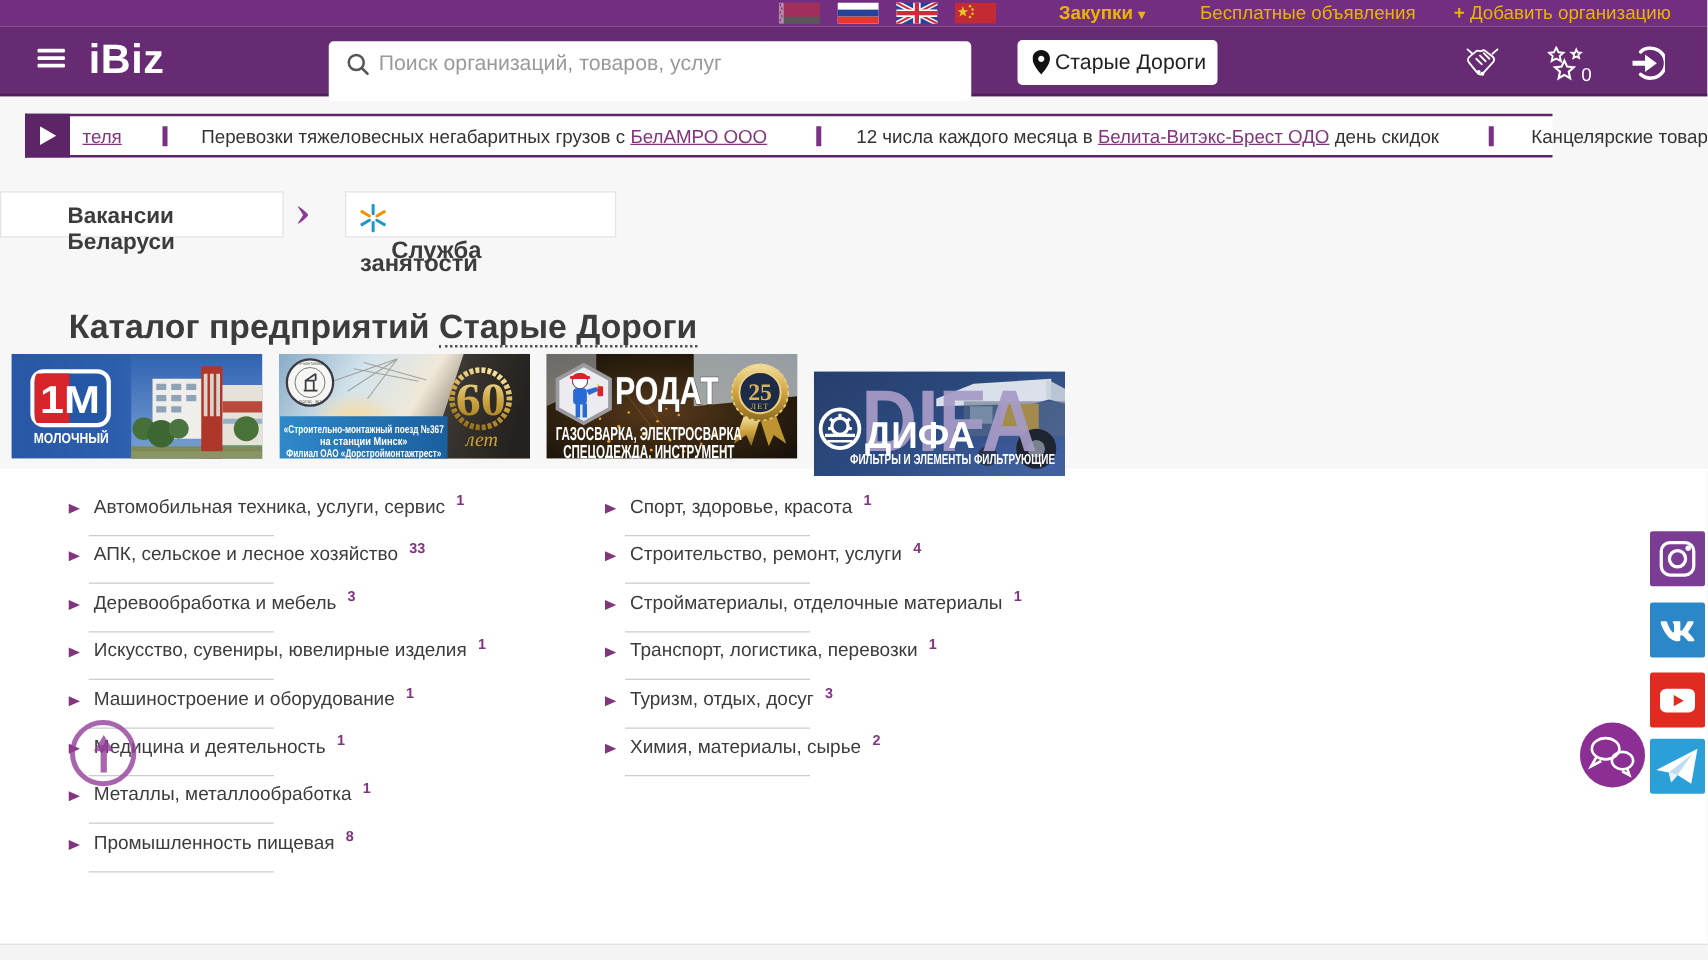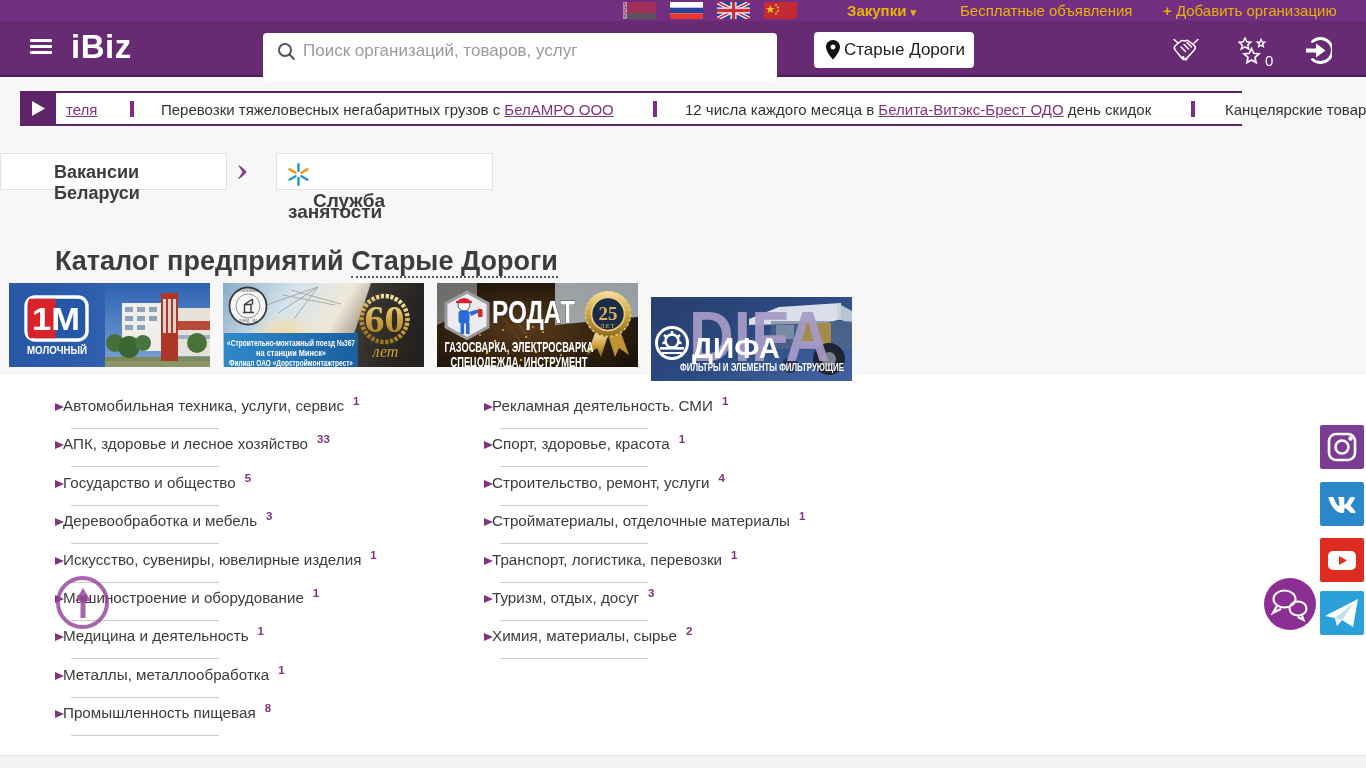--- a/index.html
+++ b/index.html
@@ -44,21 +44,21 @@
 h1.title { position:absolute; left:55px; top:246px; font-size:27px; color:#3c3c3c; font-weight:bold; }
 h1.title .dotted { border-bottom:2px dotted #555; }
 
 .banner { position:absolute; top:283px; width:201px; height:84px; overflow:hidden; }
 
 .cats { position:absolute; top:396px; }
 .catcol1 { left:55px; }
 .catcol2 { left:484px; }
 .cat { position:relative; height:38.4px; white-space:nowrap; }
 .cat .arr { position:absolute; left:0; top:7px; width:0; height:0; border-left:9px solid #82357e; border-top:4.8px solid transparent; border-bottom:4.8px solid transparent; }
-.cat .t { display:inline-block; margin-left:8px; font-size:15.2px; line-height:19px; color:#3c3c3c; }
+.cat .t { display:inline-block; margin-left:20px; font-size:15.2px; line-height:19px; color:#3c3c3c; }
 .cat .n { display:inline-block; position:relative; top:-6px; margin-left:9px; font-size:11.5px; color:#82357e; font-weight:bold; }
 .cat .ln { position:absolute; left:16px; top:32px; width:148px; border-bottom:1px solid #ccc; }
 
 .soc { position:absolute; left:1320px; width:44px; height:44px; border-radius:2px; }
 .chatbtn { position:absolute; left:1264px; top:578px; z-index:5; width:52px; height:52px; border-radius:50%; background:#8b2f94; }
 .totop { position:absolute; left:56px; top:576px; width:53px; height:53px; border-radius:50%; border:4px solid rgba(146,62,153,0.8); background:transparent; }
 
 .footer { position:absolute; left:0; top:755px; width:1366px; height:13px; background:#f4f4f4; border-top:1px solid #e2e2e2; }
 </style>
 </head>
@@ -374,31 +374,29 @@
   </g>
   <rect x="9" y="50" width="24" height="2.6" fill="#fff"></rect>
   <path d="M11,56 h20" stroke="#fff" stroke-width="2"></path>
   <text x="41" y="61" font-family="Liberation Sans, sans-serif" font-size="30" font-weight="bold" fill="#fff" textLength="88" lengthAdjust="spacingAndGlyphs">ДИФА</text>
   <text x="111" y="74" font-family="Liberation Sans, sans-serif" font-size="11.5" font-weight="bold" fill="#fff" text-anchor="middle" textLength="164" lengthAdjust="spacingAndGlyphs">ФИЛЬТРЫ И ЭЛЕМЕНТЫ ФИЛЬТРУЮЩИЕ</text>
 </svg>
 </div>
 
 <div class="cats catcol1">
   <div class="cat"><span class="arr"></span><span class="t">Автомобильная техника, услуги, сервис</span><span class="n">1</span><span class="ln"></span></div>
-  <div class="cat"><span class="arr"></span><span class="t">АПК, здоровье и лесное хозяйство</span><span class="n">33</span><span class="ln"></span></div>
-  <div class="cat"><span class="arr"></span><span class="t">Государство и общество</span><span class="n">5</span><span class="ln"></span></div>
+  <div class="cat"><span class="arr"></span><span class="t">АПК, сельское и лесное хозяйство</span><span class="n">33</span><span class="ln"></span></div>
   <div class="cat"><span class="arr"></span><span class="t">Деревообработка и мебель</span><span class="n">3</span><span class="ln"></span></div>
   <div class="cat"><span class="arr"></span><span class="t">Искусство, сувениры, ювелирные изделия</span><span class="n">1</span><span class="ln"></span></div>
   <div class="cat"><span class="arr"></span><span class="t">Машиностроение и оборудование</span><span class="n">1</span><span class="ln"></span></div>
   <div class="cat"><span class="arr"></span><span class="t">Медицина и деятельность</span><span class="n">1</span><span class="ln"></span></div>
   <div class="cat"><span class="arr"></span><span class="t">Металлы, металлообработка</span><span class="n">1</span><span class="ln"></span></div>
   <div class="cat"><span class="arr"></span><span class="t">Промышленность пищевая</span><span class="n">8</span><span class="ln"></span></div>
 </div>
 <div class="cats catcol2">
-  <div class="cat"><span class="arr"></span><span class="t">Рекламная деятельность. СМИ</span><span class="n">1</span><span class="ln"></span></div>
   <div class="cat"><span class="arr"></span><span class="t">Спорт, здоровье, красота</span><span class="n">1</span><span class="ln"></span></div>
   <div class="cat"><span class="arr"></span><span class="t">Строительство, ремонт, услуги</span><span class="n">4</span><span class="ln"></span></div>
   <div class="cat"><span class="arr"></span><span class="t">Стройматериалы, отделочные материалы</span><span class="n">1</span><span class="ln"></span></div>
   <div class="cat"><span class="arr"></span><span class="t">Транспорт, логистика, перевозки</span><span class="n">1</span><span class="ln"></span></div>
   <div class="cat"><span class="arr"></span><span class="t">Туризм, отдых, досуг</span><span class="n">3</span><span class="ln"></span></div>
   <div class="cat"><span class="arr"></span><span class="t">Химия, материалы, сырье</span><span class="n">2</span><span class="ln"></span></div>
 </div>
 
 <div class="totop">
   <svg width="45" height="45" viewBox="0 0 45 45">

